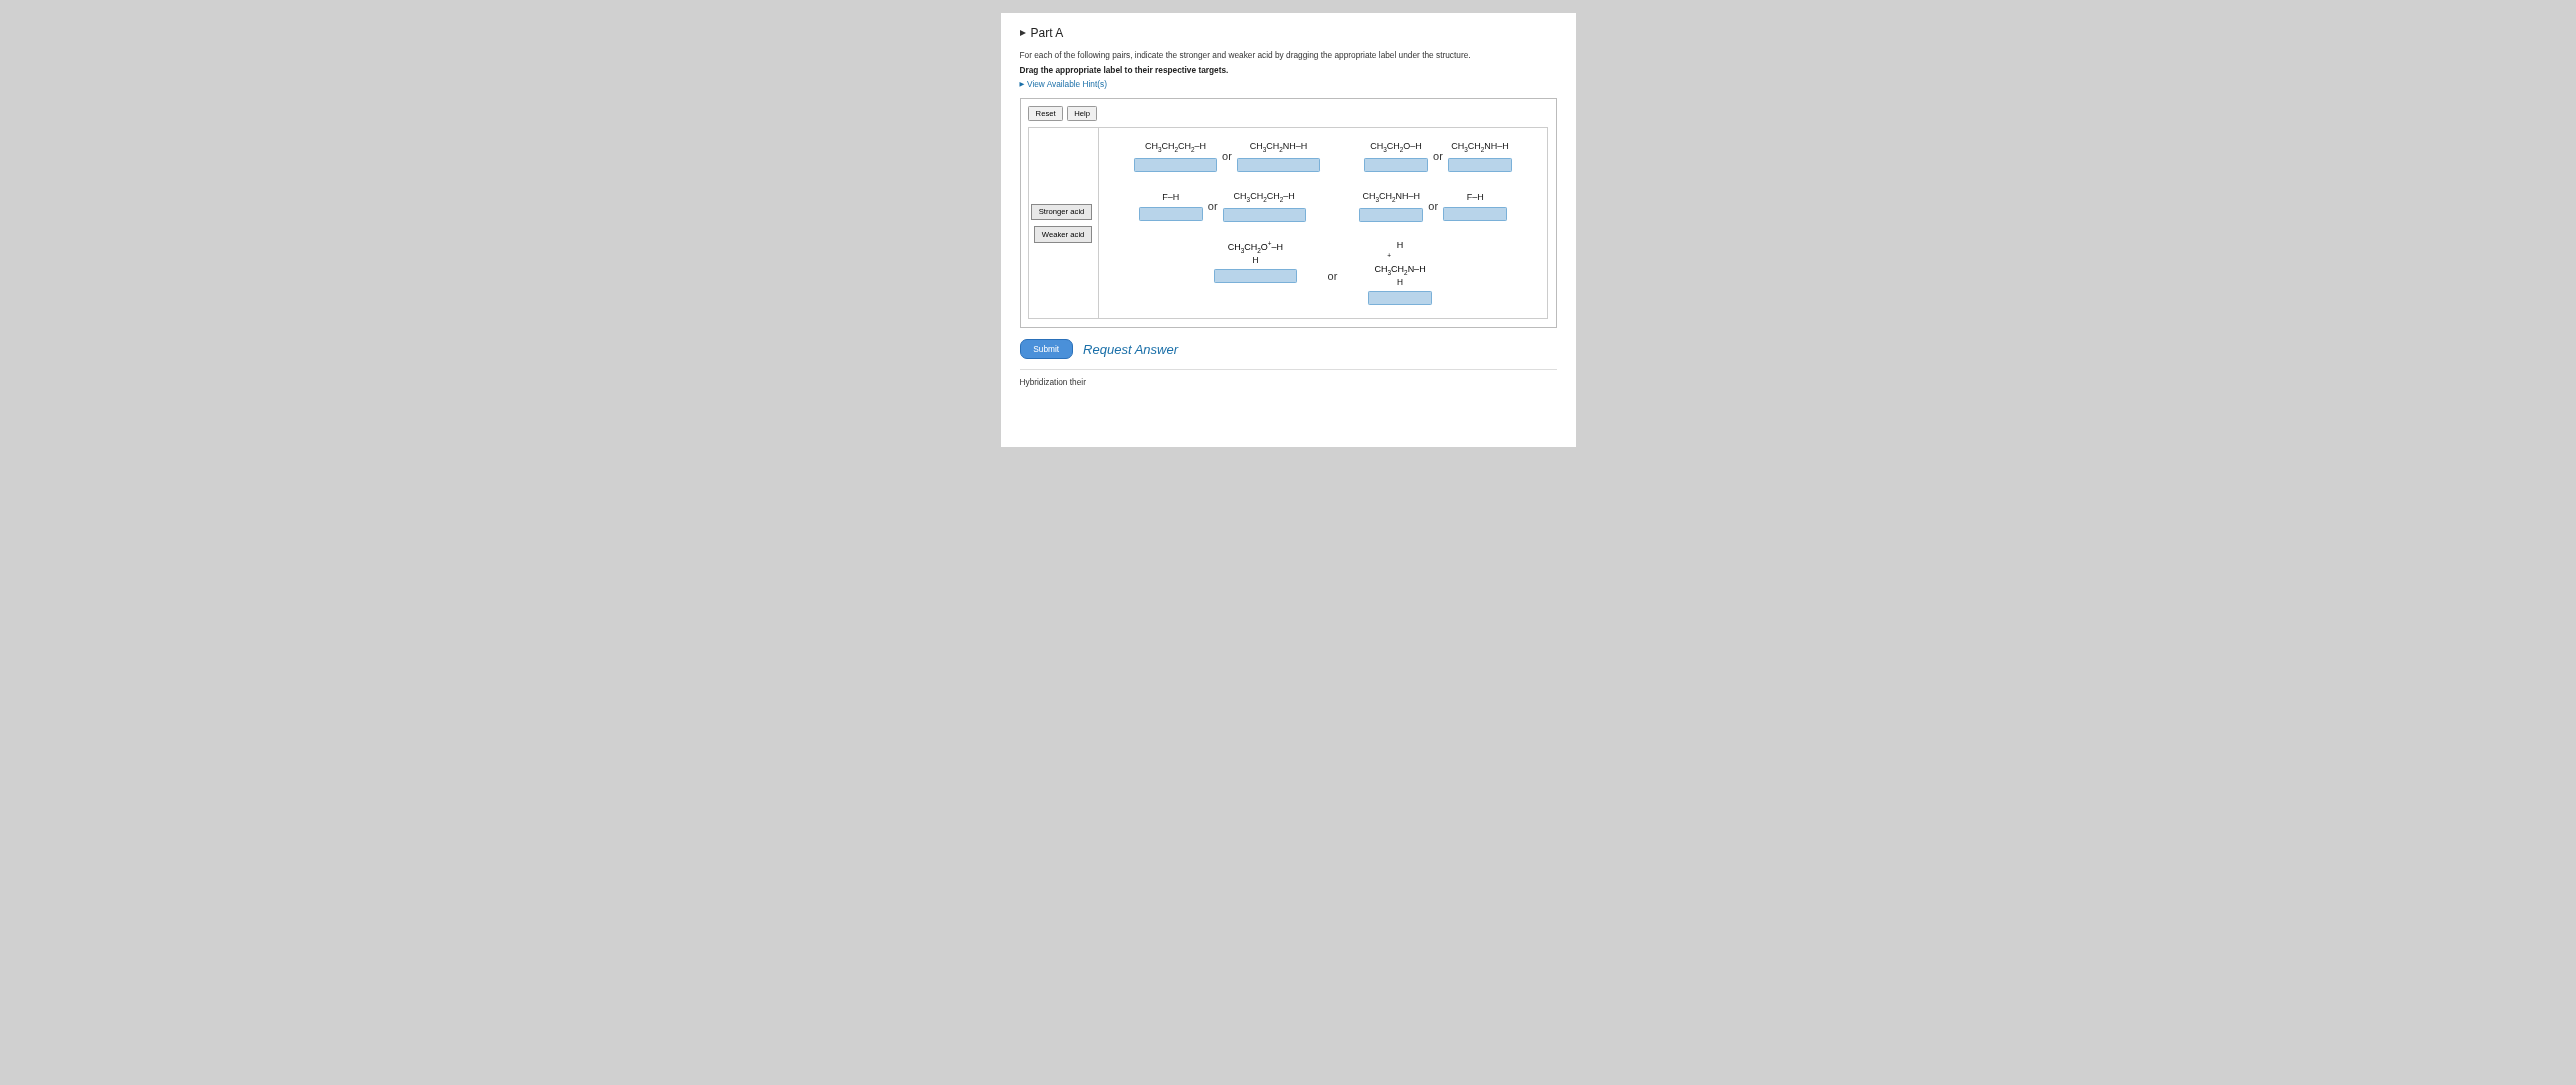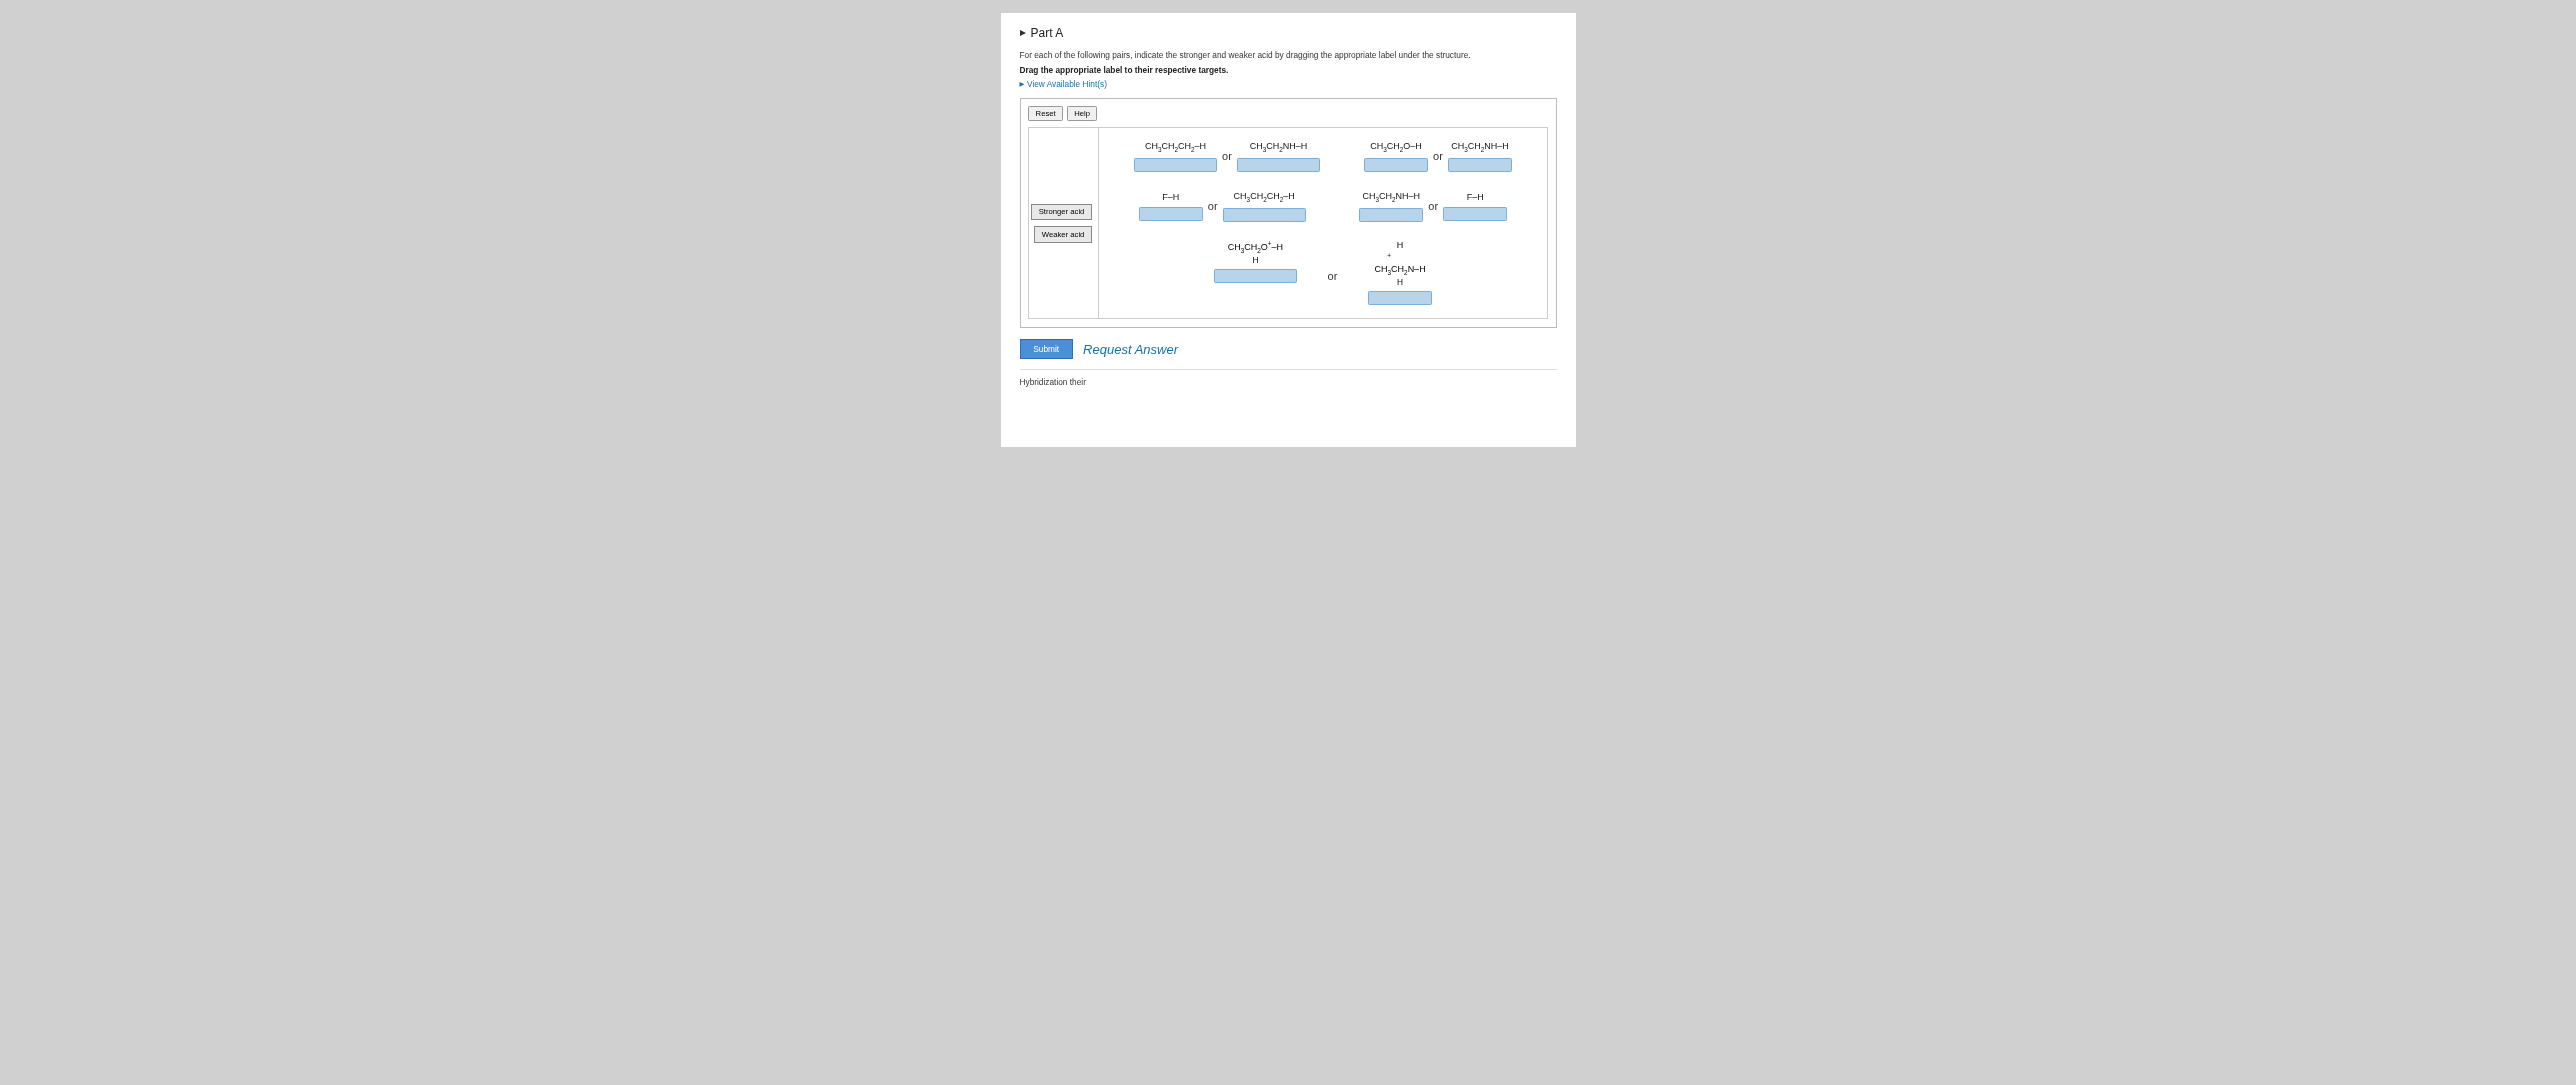--- a/index.html
+++ b/index.html
@@ -157,21 +157,21 @@
       align-items: center;
       gap: 10.2px;
     }
     .btn-submit {
       background: #4a90d9;
       color: white;
       border: 0.6px solid #2a70b9;
       padding: 3.8px 12.8px;
       font-size: 8.3px;
       cursor: pointer;
-      border-radius: 0;
+      border-radius: 7px;
     }
     .btn-request {
       background: none;
       border: none;
       color: #1a6fa8;
       font-size: 13px;
       cursor: pointer;
       text-decoration: none;
       font-style: italic;
     }

